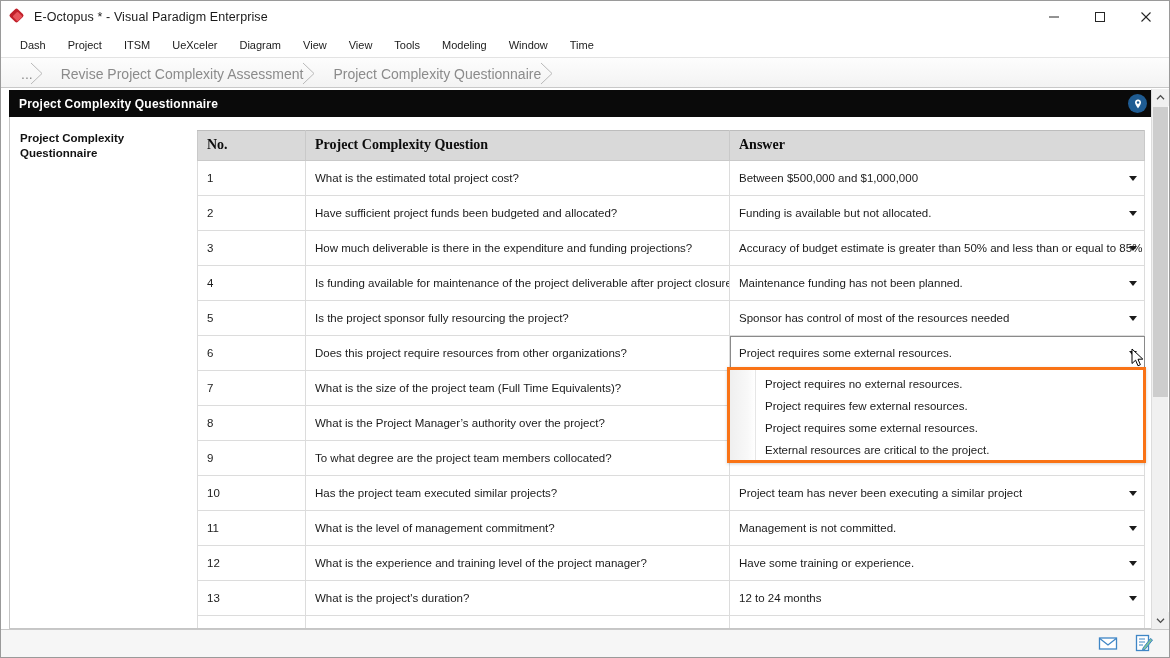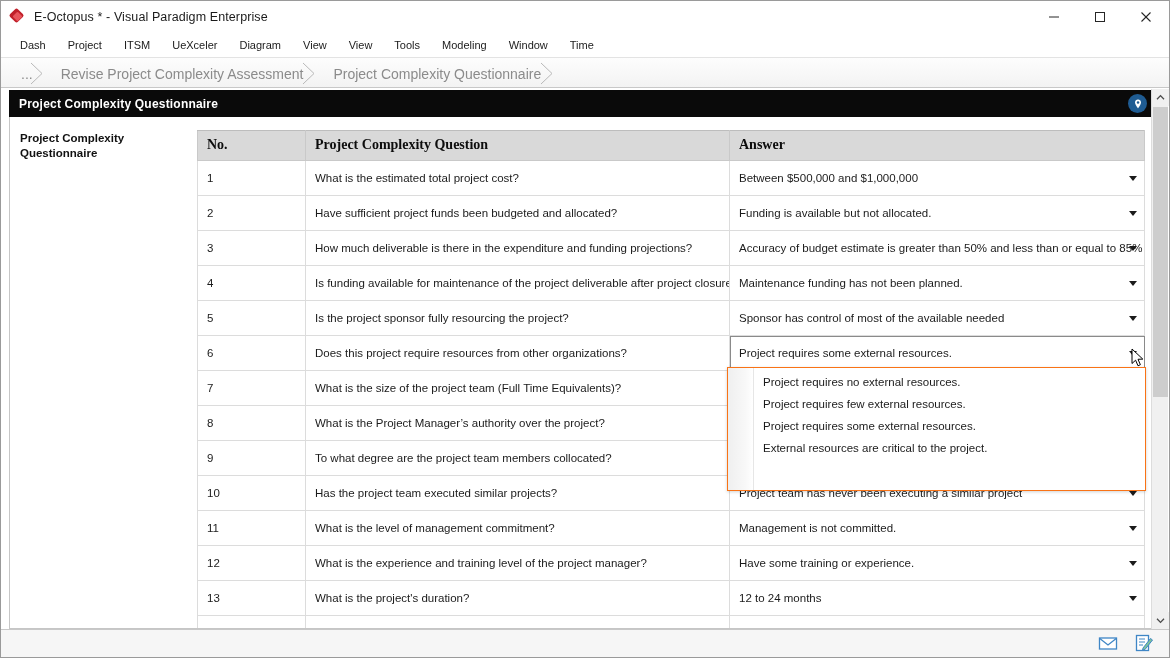--- a/index.html
+++ b/index.html
@@ -150,23 +150,23 @@
     position: absolute; right: 7px; top: 50%; margin-top: -2px;
     width: 0; height: 0;
     border-left: 4.5px solid transparent;
     border-right: 4.5px solid transparent;
     border-top: 5px solid #1b1b1b;
   }
   tr.row-open td.answer-cell { outline: 1px solid #8a8a8a; outline-offset: -1px; }
 
   
   .dropdown {
-    position: absolute; left: 726px; top: 366px; width: 419px; height: 124px;
-    background: #ffffff;
-    border: 1px solid #f97316;
+    position: absolute; left: 726px; top: 366px; width: 419px; height: 96px;
+    background: #ffffff;
+    border: 3px solid #f97316;
     box-shadow: 0 1px 3px rgba(0,0,0,.18);
     z-index: 40;
   }
   .dd-gutter {
     position: absolute; left: 0; top: 0; width: 26px; height: 100%;
     background: linear-gradient(to right,#efefef 0%, #f8f8f8 70%, #ffffff 100%);
     border-right: 1px solid #e6e6e6;
   }
   .dd-list { position: absolute; left: 26px; top: 0; right: 0; bottom: 0; padding-top: 3px; }
   .dd-item {
@@ -358,21 +358,21 @@
             <td>Is funding available for maintenance of the project deliverable after project closure?</td>
             <td class="answer-cell">
               <span>Maintenance funding has not been planned.</span>
               <span class="caret"></span>
             </td>
           </tr>
           <tr>
             <td>5</td>
             <td>Is the project sponsor fully resourcing the project?</td>
             <td class="answer-cell">
-              <span>Sponsor has control of most of the available needed</span>
+              <span>Sponsor has control of most of the resources needed</span>
               <span class="caret"></span>
             </td>
           </tr>
           <tr class="row-open">
             <td>6</td>
             <td>Does this project require resources from other organizations?</td>
             <td class="answer-cell">
               <span>Project requires some external resources.</span>
               <span class="caret"></span>
             </td>

